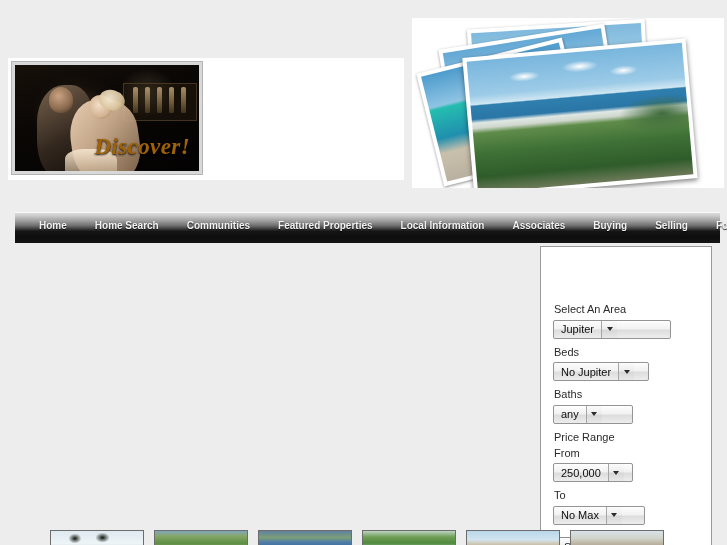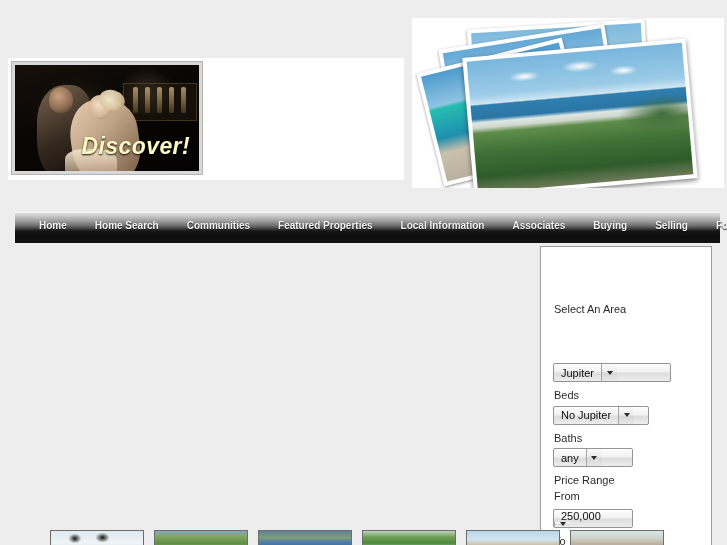--- a/index.html
+++ b/index.html
@@ -109,22 +109,22 @@
   #logo-image .dress {
     position: absolute;
     left: 50px; top: 84px;
     width: 52px; height: 28px;
     background: linear-gradient(180deg, rgba(242,226,204,.95), rgba(178,152,120,.7));
     border-radius: 36% 40% 14% 14%;
   }
   #logo-text {
     position: absolute;
     right: 9px; bottom: 11px;
-    color: #fef9c3;
-    font-family: Liberation Sans, sans-serif;
+    color: #a16207;
+    font-family: Liberation Serif, serif;
     font-style: italic;
     font-weight: bold;
     font-size: 23px;
     letter-spacing: .4px;
     text-shadow: 0 1px 2px rgba(0,0,0,.95);
     white-space: nowrap;
   }
 
   
   #photo-collage {
@@ -301,24 +301,24 @@
     align-items: center;
     justify-content: center;
   }
   .qs-select .arrow::after {
     content: "";
     width: 0; height: 0;
     border-left: 3px solid transparent;
     border-right: 3px solid transparent;
     border-top: 4px solid #2b2b2b;
   }
-  #sel-area { width: 118px; margin-top: 44px; }
+  #sel-area { width: 118px; }
   #sel-beds { width: 96px; }
   #sel-baths { width: 80px; }
-  #sel-from { width: 80px; flex-direction: column; }
+  #sel-from { width: 80px; }
   #sel-to { width: 92px; }
 
   #submit-button {
     margin-top: 5px;
     padding: 3px 10px;
     font-family: "Liberation Sans", sans-serif;
     font-size: 11px;
     color: #111111;
     border: 1px solid #8f8f8f;
     border-radius: 3px;
@@ -454,20 +454,24 @@
 
       <div class="qs-label">Price Range</div>
 
       <div class="qs-label">From</div>
       <div class="qs-select" id="sel-from">
         <span class="val">250,000</span>
         <span class="arrow"></span>
       </div>
 
       <div class="qs-label">To</div>
+      <div class="qs-select" id="sel-to">
+        <span class="val">No Max</span>
+        <span class="arrow"></span>
+      </div>
 
       <button id="submit-button" type="button">Submit</button>
     </form>
   </aside>
 
   <div id="thumbnail-strip">
     <span class="thumb" id="thumb-1">
         <i></i>
       </span>
     <span class="thumb" id="thumb-2">

